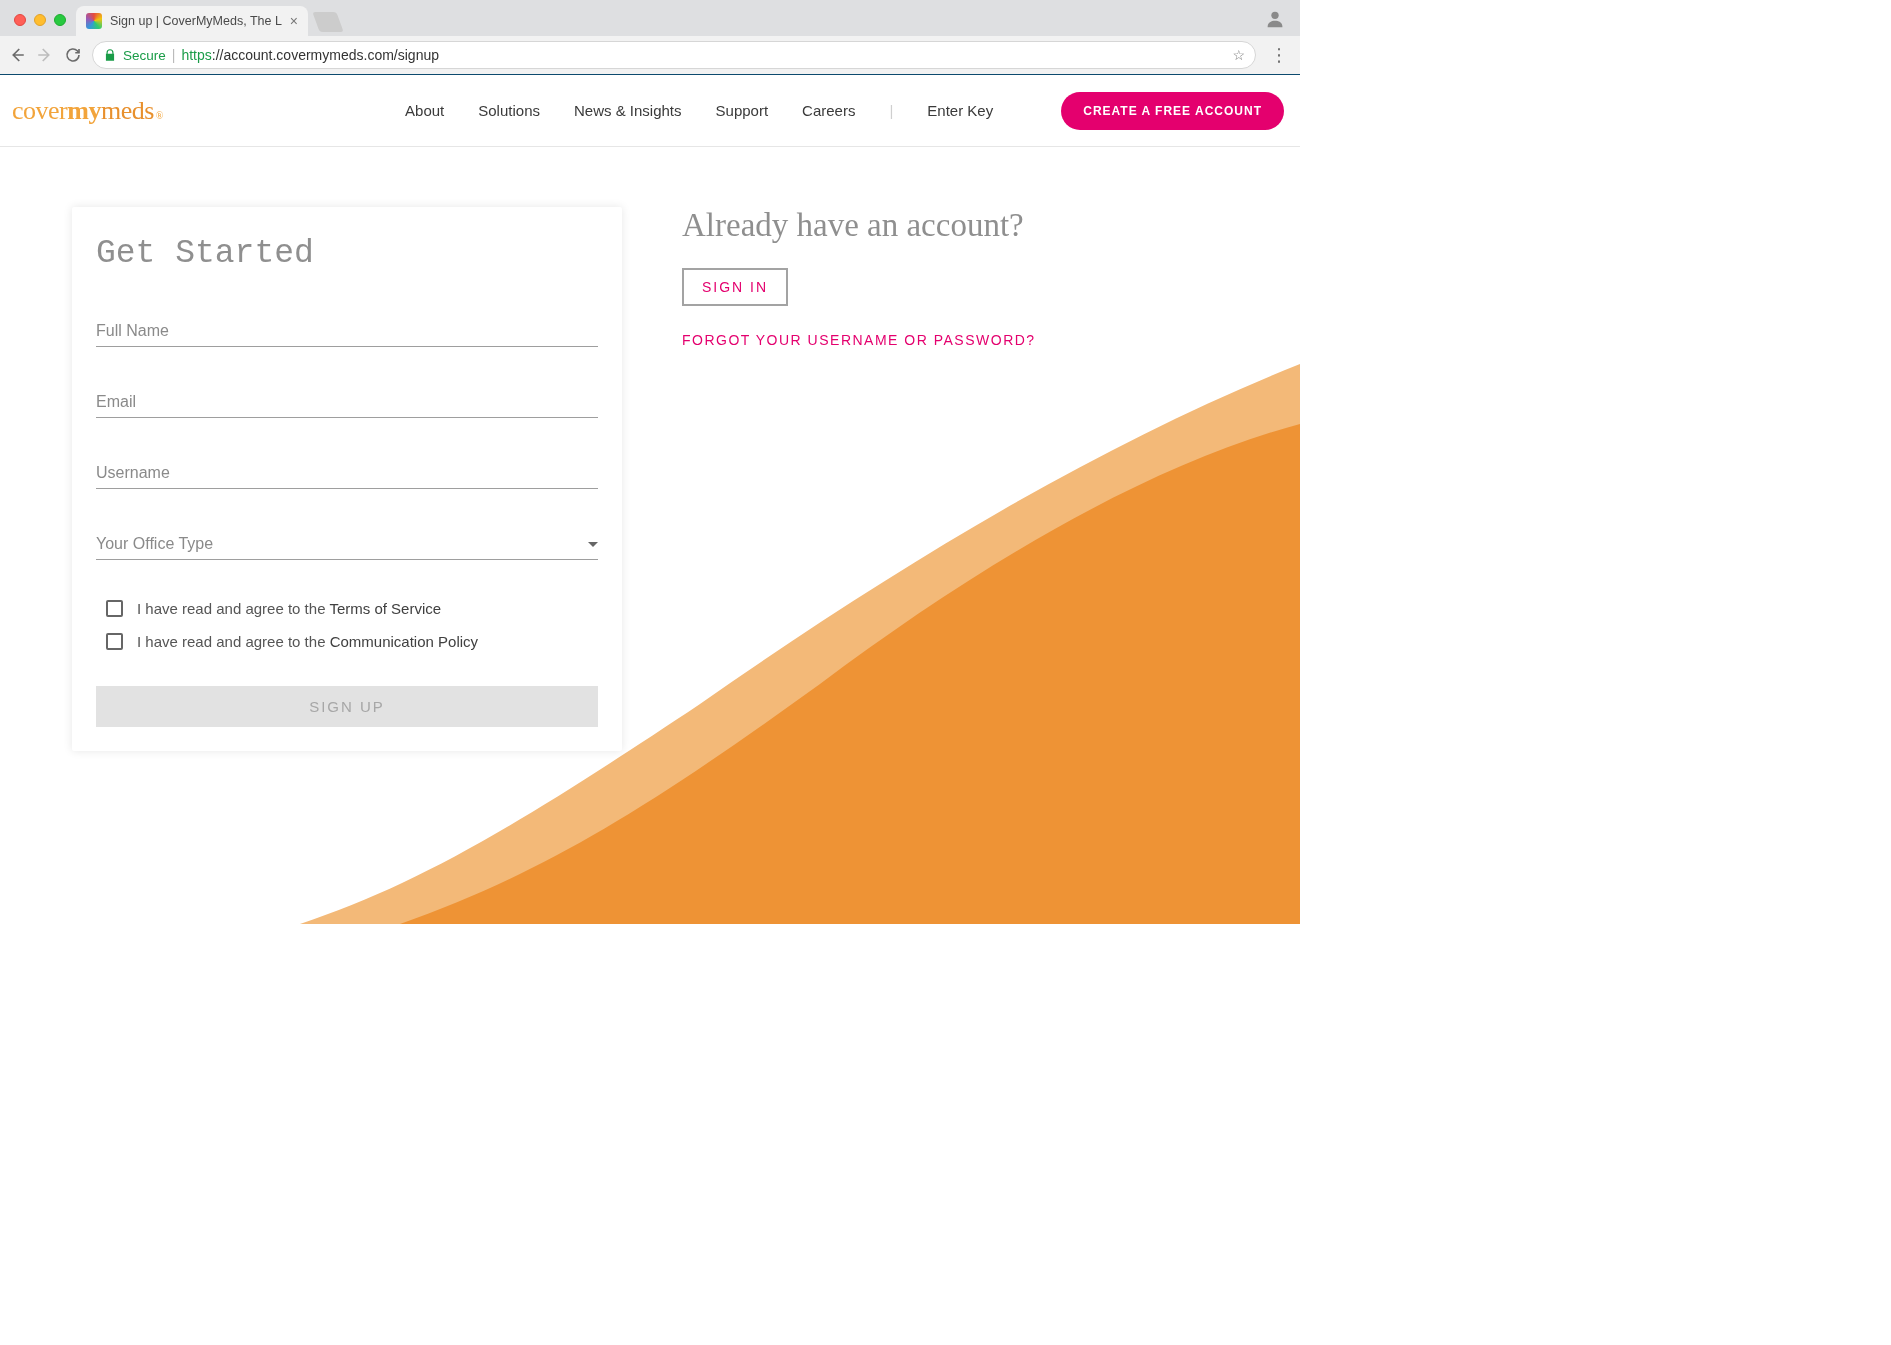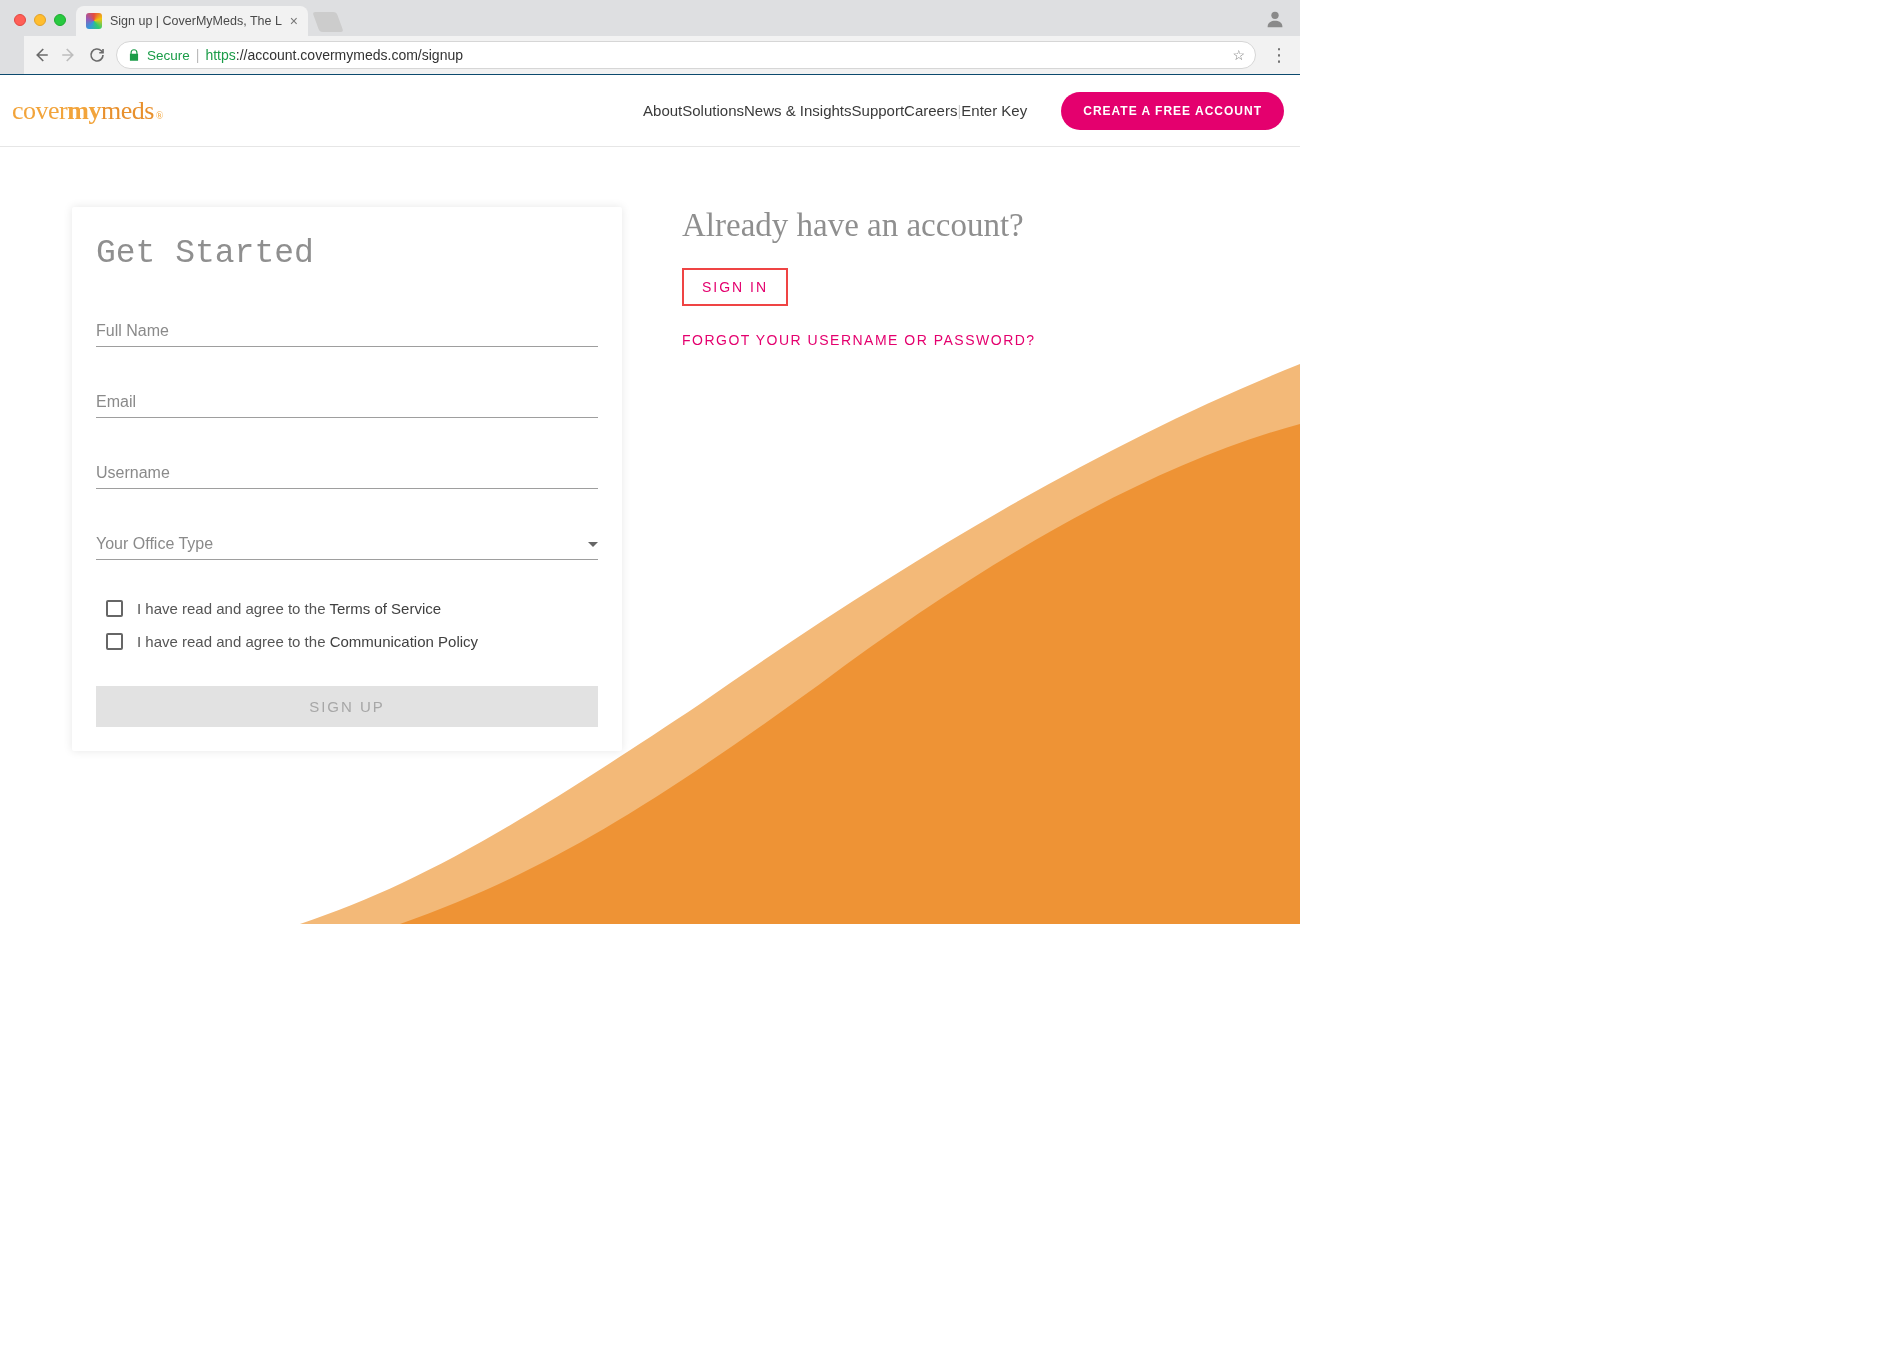--- a/index.html
+++ b/index.html
@@ -69,21 +69,20 @@
     color: #8a8a8a;
   }
 
   .addr-row {
     height: 38px;
     background: #f2f2f2;
     display: flex;
     align-items: center;
     padding: 0 8px;
     gap: 10px;
-    margin-left: 24px;
   }
   .nav-ico { color: #6b6b6b; width: 18px; height: 18px; display:flex; align-items:center; justify-content:center;}
   .nav-ico.disabled { color: #bdbdbd; }
   .omnibox {
     flex: 1;
     height: 28px;
     background: #fff;
     border: 1px solid #d6d6d6;
     border-radius: 14px;
     display: flex;
@@ -115,21 +114,21 @@
     letter-spacing: -0.5px;
     display: flex;
     align-items: baseline;
     gap: 0;
   }
   .logo .w1 { color: #f2a43b; font-weight: 400; }
   .logo .w2 { color: #f2a43b; font-weight: 700; }
   .logo .w3 { color: #e8902d; font-weight: 400; }
   .logo .reg { color: #f2a43b; font-size: 10px; margin-left: 2px; vertical-align: super; }
   .nav-spacer { flex: 1; }
-  .site-nav { display: flex; align-items: center; font-size: 15px; color: #3a3a3a; }
+  .site-nav { display: flex; align-items: center; gap: 34px; font-size: 15px; color: #3a3a3a; }
   .nav-divider { color: #cfcfcf; }
   .cta-pill {
     background: #e4006e;
     color: #fff;
     font-size: 12px;
     font-weight: 700;
     letter-spacing: 1px;
     padding: 12px 22px;
     border-radius: 999px;
     margin-left: 34px;
@@ -216,21 +215,21 @@
 
   .side-col h2 {
     font-family: Georgia, 'Times New Roman', serif;
     font-weight: 400;
     font-size: 33px;
     color: #8f8f8f;
     margin-bottom: 24px;
   }
   .signin-btn {
     display: inline-block;
-    border: 2px solid #ef4444;
+    border: 2px solid #a3a3a3;
     color: #e4006e;
     padding: 9px 18px;
     font-size: 14px;
     letter-spacing: 2px;
     margin-bottom: 26px;
   }
   .forgot {
     color: #e4006e;
     font-size: 14px;
     letter-spacing: 1.5px;

